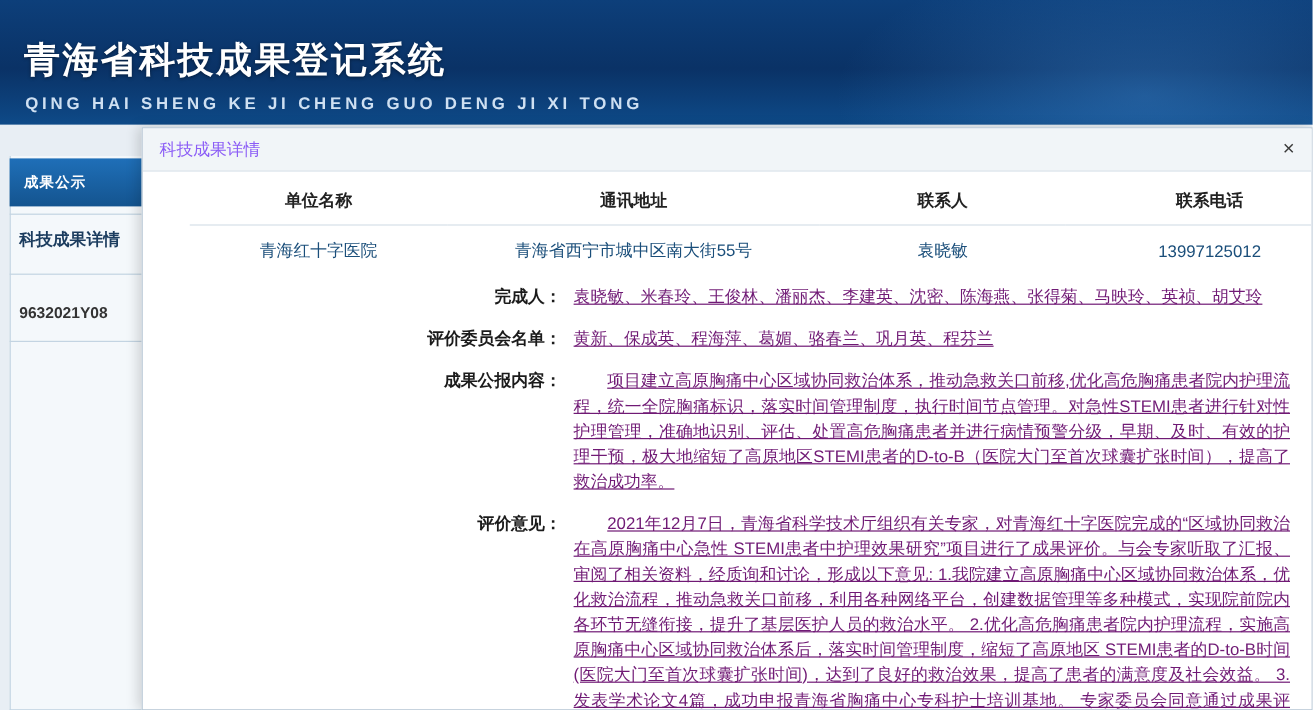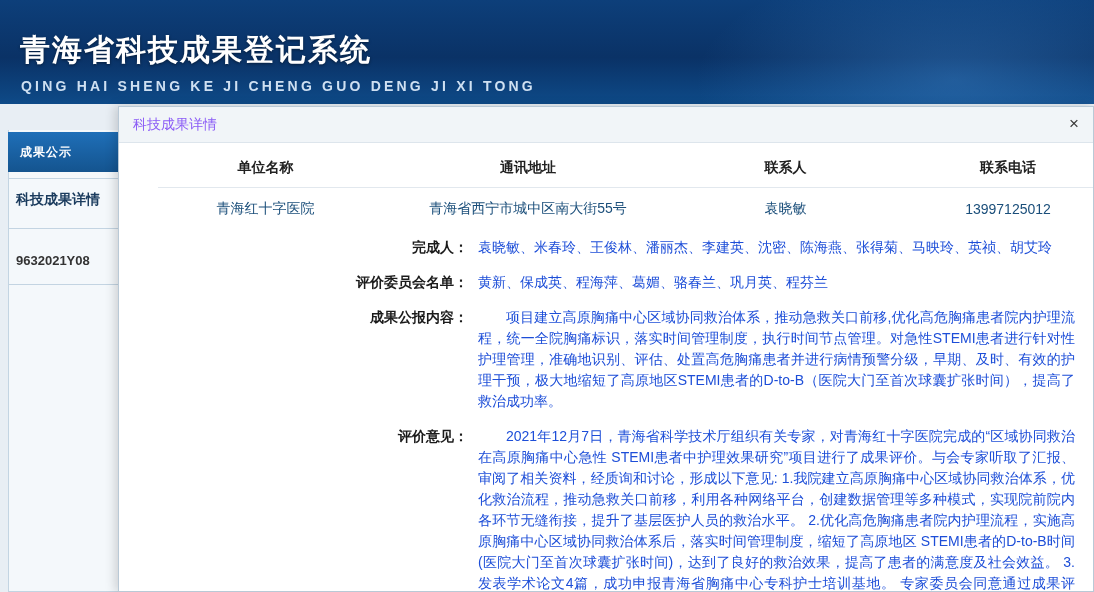--- a/index.html
+++ b/index.html
@@ -174,23 +174,24 @@
     font-size: 14px;
     font-weight: bold;
     color: #1b1b1b;
     padding-right: 10px;
     line-height: 21px;
     white-space: nowrap;
   }
   .field-value {
     flex: 1;
     font-size: 14px;
-    color: #1d4ed8;
+    color: #701a75;
     line-height: 21px;
     text-align: justify;
+    text-decoration: underline;
   }
   .field-value.indent { text-indent: 2em; }
 </style>
 </head>
 <body>
 
 <div id="page">
 
   <div class="bg-header">
     <div class="site-title">青海省科技成果登记系统</div>

